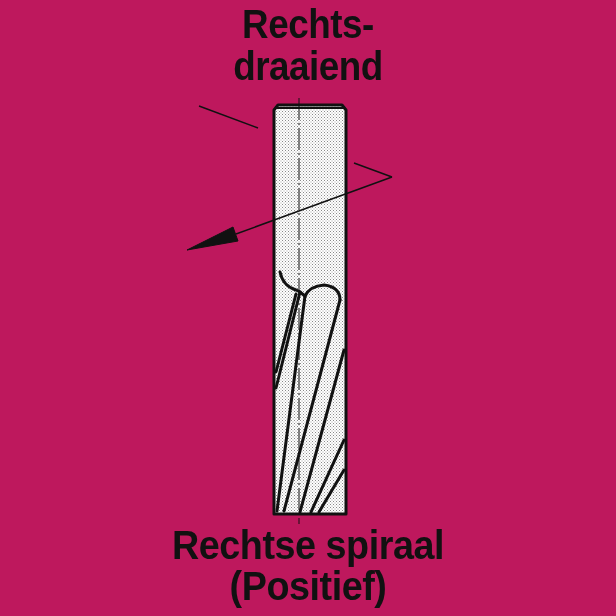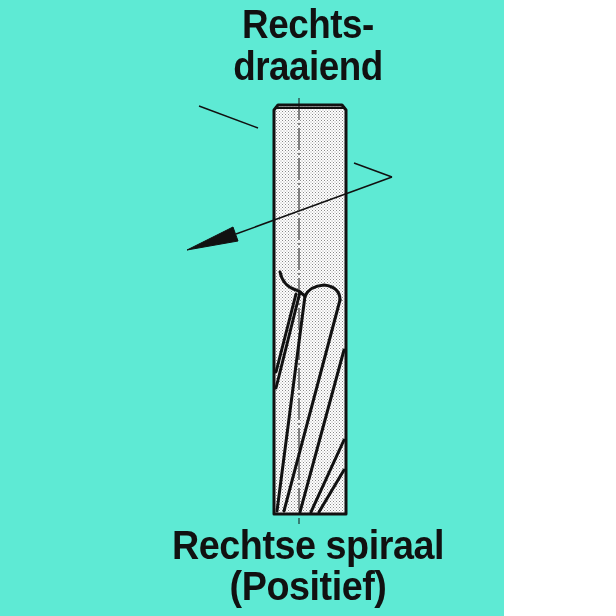--- a/index.html
+++ b/index.html
@@ -1,16 +1,16 @@
 <!DOCTYPE html>
 <html><head>
 <meta charset="utf-8">
 <style>
   html, body { margin: 0; padding: 0; background: #ffffff; }
-  .canvas { position: relative; width: 504px; height: 616px; background: #5eead4; overflow: hidden; }
+  .canvas { position: relative; width: 616px; height: 616px; background: #be185d; overflow: hidden; }
   .label {
     position: absolute; left: 0; width: 616px; text-align: center;
     font-family: "Liberation Sans", sans-serif; font-weight: bold; color: #111111;
     letter-spacing: -0.5px; transform: scaleX(0.92);
   }
   .top1 { top: 2px; font-size: 40px; line-height: 44px; }
   .top2 { top: 44px; font-size: 40px; line-height: 44px; }
   .bot1 { top: 522px; font-size: 41px; line-height: 46px; }
   .bot2 { top: 563px; font-size: 41px; line-height: 46px; }
   svg.drawing { position: absolute; left: 0; top: 0; }

